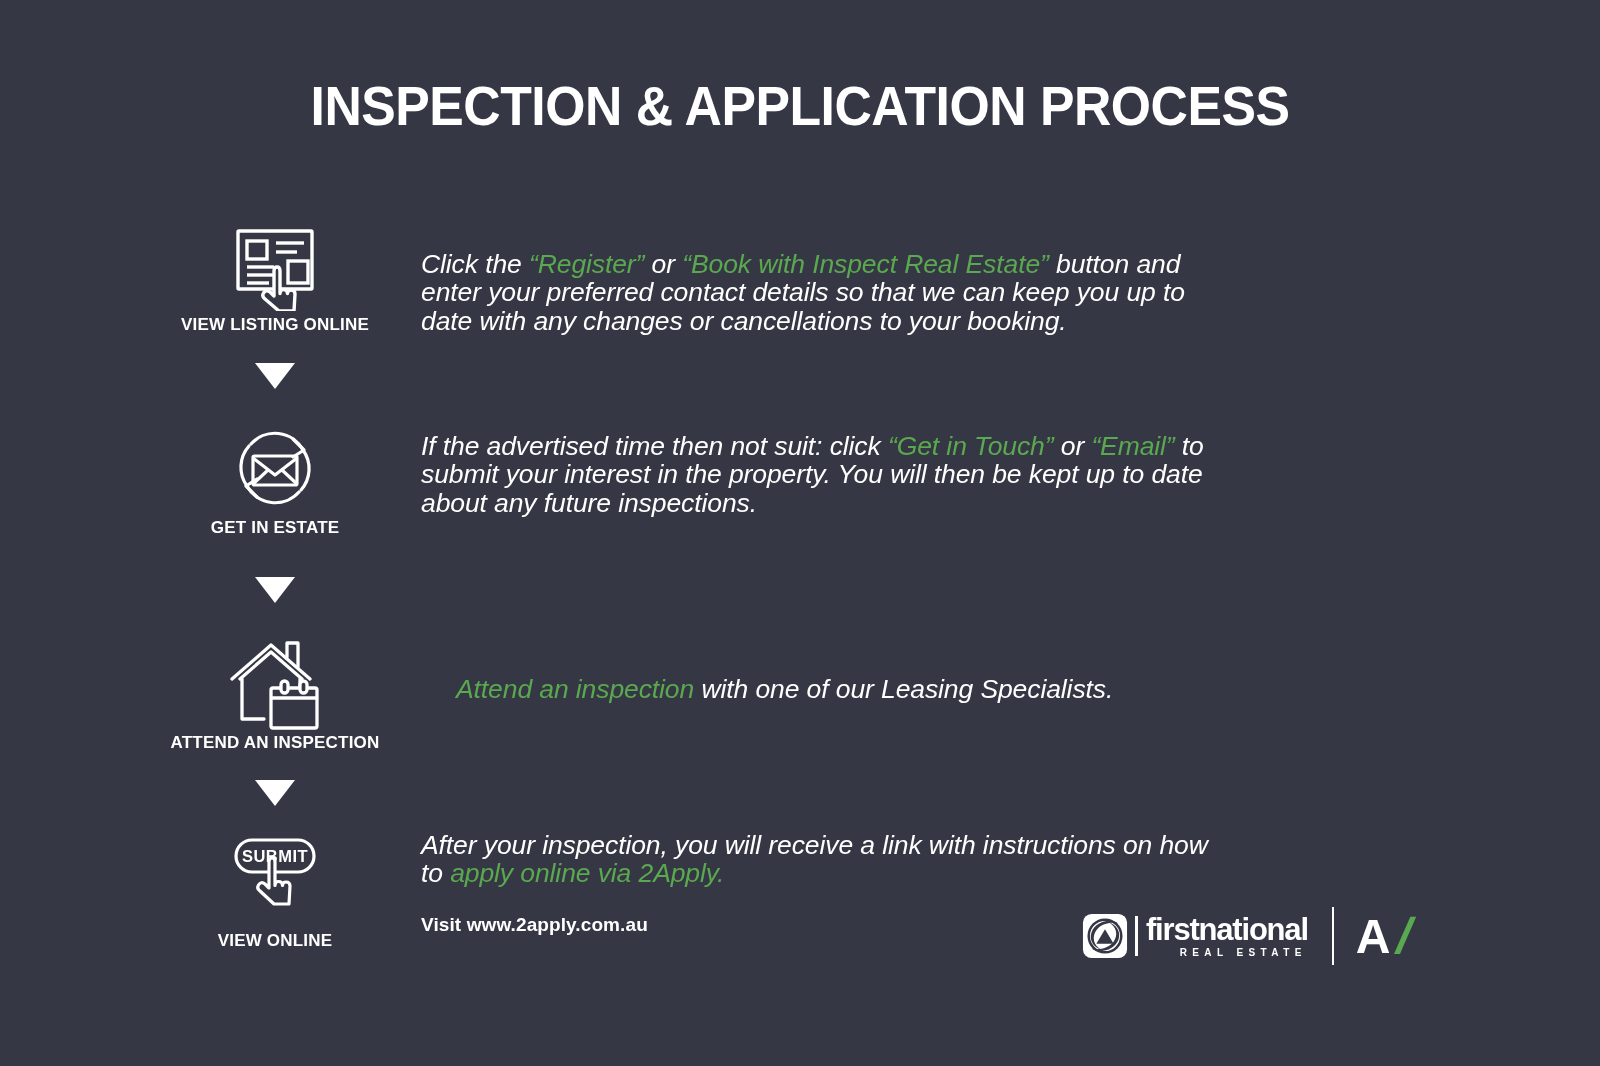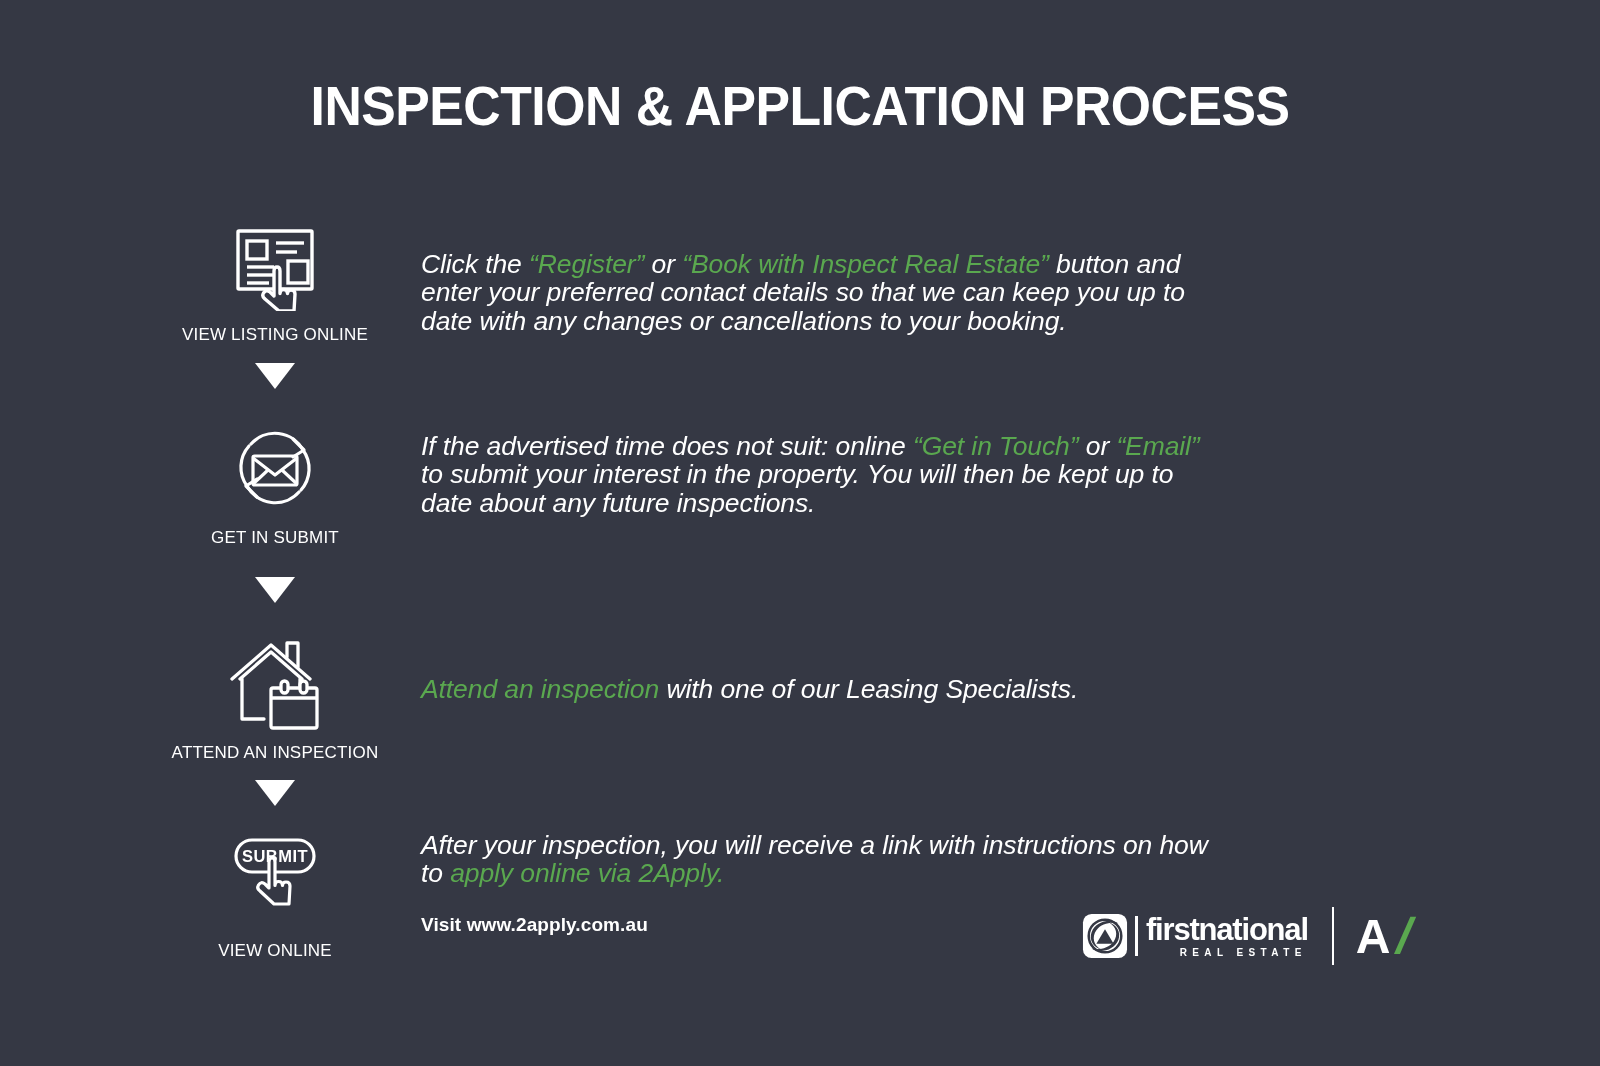--- a/index.html
+++ b/index.html
@@ -47,24 +47,23 @@
     width: 250px;
     text-align: center;
   }
   .step-icon {
     height: 100px;
     display: flex;
     align-items: center;
     justify-content: center;
   }
   .step-label {
-    margin-top: 10px;
     color: #ffffff;
     font-size: 17px;
-    font-weight: 400;
+    font-weight: 700;
     letter-spacing: 0.2px;
     white-space: nowrap;
   }
   .arrow {
     position: absolute;
     width: 250px;
     display: flex;
     justify-content: center;
   }
   .arrow i {
@@ -202,21 +201,21 @@
           <path d="M22 22 A32 32 0 0 1 74 28" stroke-linecap="round"></path>
           <path d="M70 70 A32 32 0 0 1 18 64" stroke-linecap="round"></path>
           <polyline points="64,17 75,28 64,35" stroke-linecap="round" stroke-linejoin="round"></polyline>
           <polyline points="28,75 17,64 28,57" stroke-linecap="round" stroke-linejoin="round"></polyline>
           <rect x="24" y="34" width="44" height="29" rx="1.5"></rect>
           <polyline points="24,36 46,53 68,36" stroke-linejoin="round"></polyline>
           <line x1="24" y1="62" x2="39" y2="48"></line>
           <line x1="68" y1="62" x2="53" y2="48"></line>
         </svg>
       </div>
-      <div class="step-label">GET IN SUBMIT</div>
+      <div class="step-label">GET IN ESTATE</div>
     </div>
 
     <div class="arrow" style="top:362px;">
         <i></i>
       </div>
 
     <div class="step-node" style="top:418px;">
       <div class="step-icon">
         <svg width="98" height="96" viewBox="0 0 98 96" fill="none" stroke="#ffffff" stroke-width="3.3">
           <polyline points="6,44 45,10 84,44" stroke-linejoin="round" stroke-linecap="round"></polyline>
@@ -251,25 +250,25 @@
   </div>
 
   <div class="copy" style="top:250px;">
     <p>
       <span>Click the </span><span class="accent">“Register”</span><span> or </span><span class="accent">“Book with Inspect Real Estate”</span><span> button and enter your preferred contact details so that we can keep you up to date with any changes or cancellations to your booking.</span>
     </p>
   </div>
 
   <div class="copy" style="top:432px;">
     <p>
-      <span>If the advertised time does not suit: online </span><span class="accent">“Get in Touch”</span><span> or </span><span class="accent">“Email”</span><span> to submit your interest in the property. You will then be kept up to date about any future inspections.</span>
+      <span>If the advertised time then not suit: click </span><span class="accent">“Get in Touch”</span><span> or </span><span class="accent">“Email”</span><span> to submit your interest in the property. You will then be kept up to date about any future inspections.</span>
     </p>
   </div>
 
-  <div class="copy" style="top:675px;">
+  <div class="copy" style="top:675px;margin-left:35px;">
     <p>
       <span class="accent">Attend an inspection</span><span> with one of our Leasing Specialists.</span>
     </p>
   </div>
 
   <div class="copy" style="top:831px;">
     <p>
       <span>After your inspection, you will receive a link with instructions on how to </span><span class="accent">apply online via 2Apply.</span>
     </p>
   </div>

